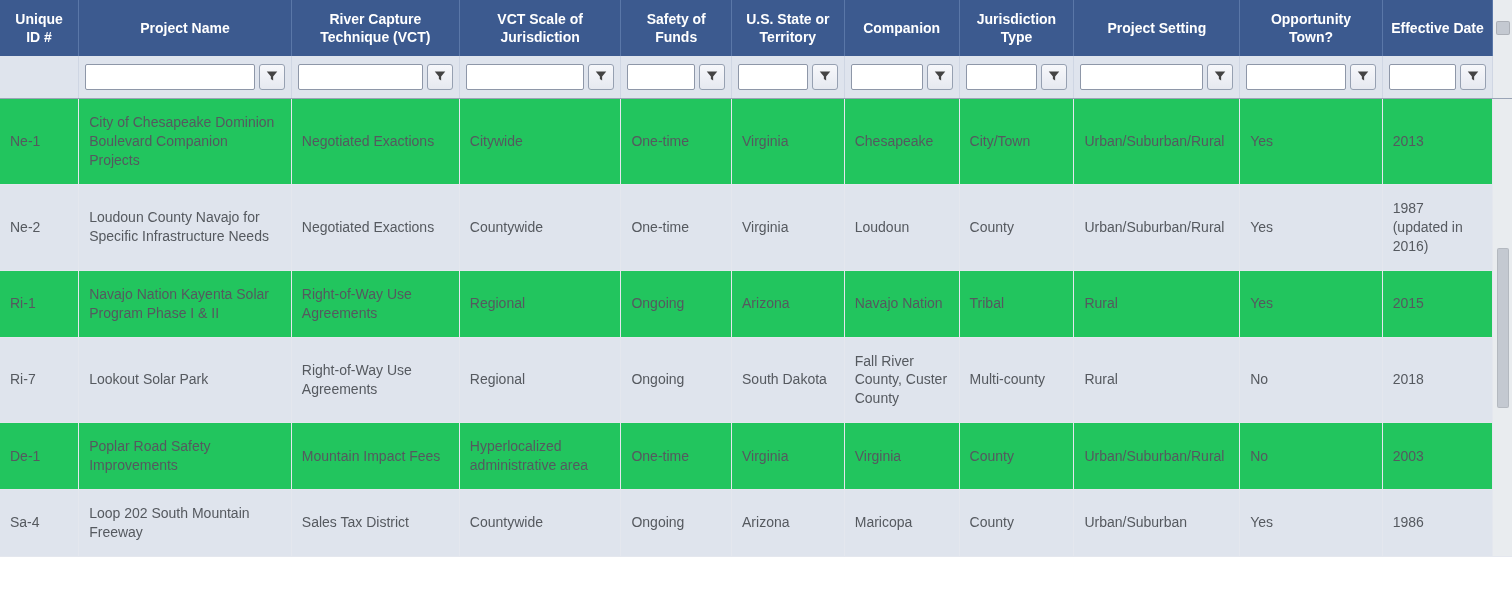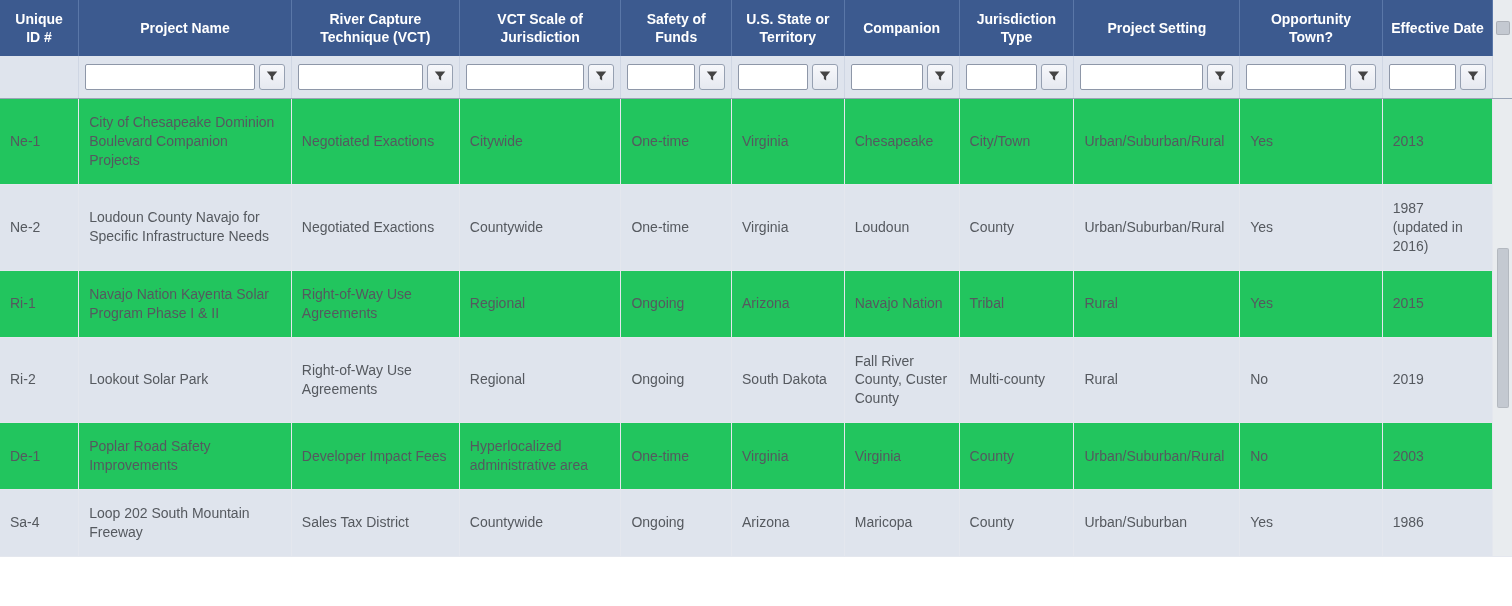--- a/index.html
+++ b/index.html
@@ -264,36 +264,36 @@
               <td>Regional</td>
               <td>Ongoing</td>
               <td>Arizona</td>
               <td>Navajo Nation</td>
               <td>Tribal</td>
               <td>Rural</td>
               <td>Yes</td>
               <td>2015</td>
             </tr>
             <tr class="odd">
-              <td>Ri-2</td>
+              <td>Ri-7</td>
               <td>Lookout Solar Park</td>
               <td>Right-of-Way Use Agreements</td>
               <td>Regional</td>
               <td>Ongoing</td>
               <td>South Dakota</td>
               <td>Fall River County, Custer County</td>
               <td>Multi-county</td>
               <td>Rural</td>
               <td>No</td>
-              <td>2019</td>
+              <td>2018</td>
             </tr>
             <tr class="even">
               <td>De-1</td>
               <td>Poplar Road Safety Improvements</td>
-              <td>Developer Impact Fees</td>
+              <td>Mountain Impact Fees</td>
               <td>Hyperlocalized administrative area</td>
               <td>One-time</td>
               <td>Virginia</td>
               <td>Virginia</td>
               <td>County</td>
               <td>Urban/Suburban/Rural</td>
               <td>No</td>
               <td>2003</td>
             </tr>
             <tr class="odd">

